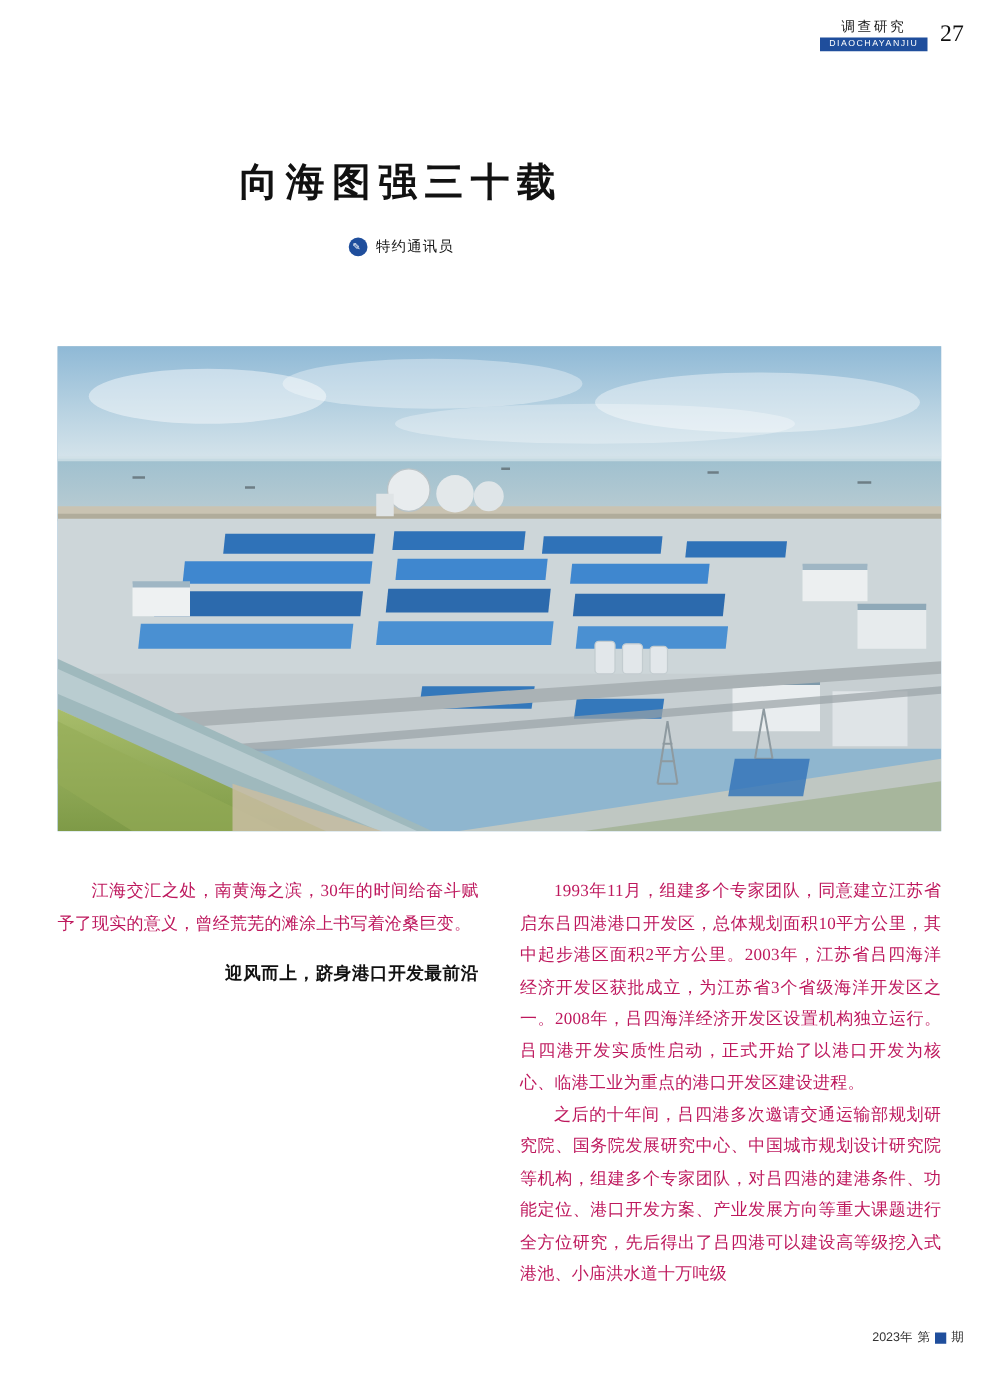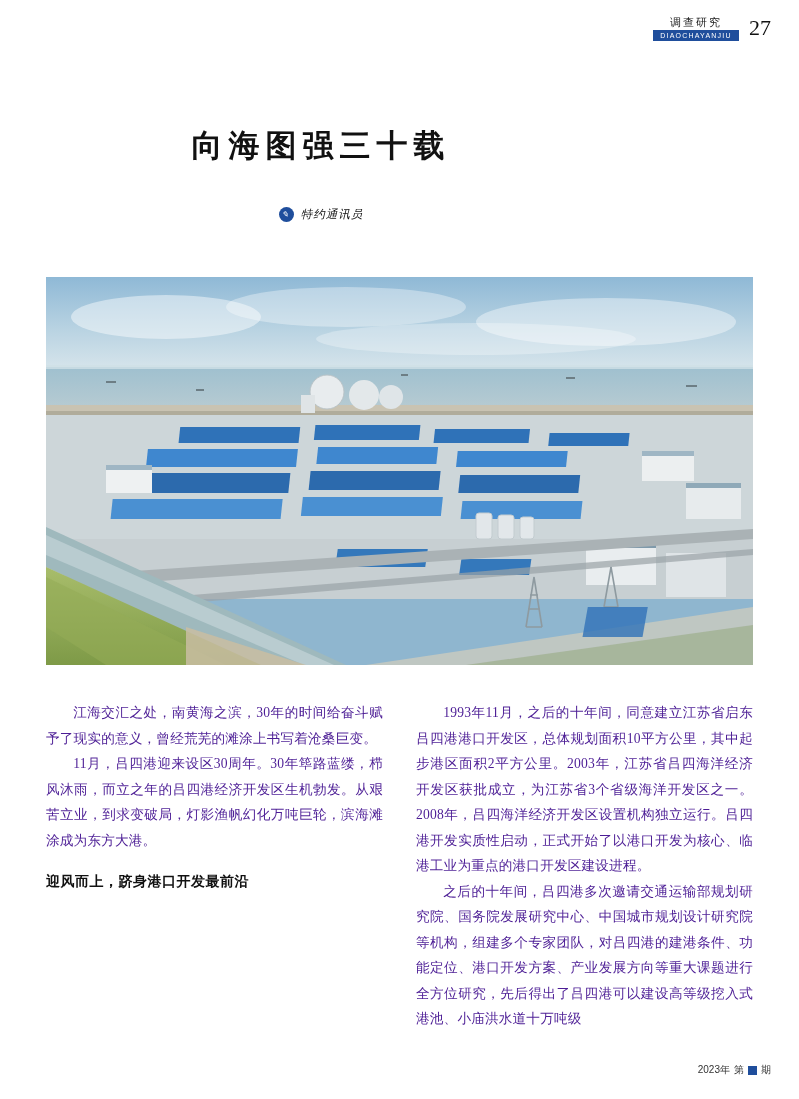--- a/index.html
+++ b/index.html
@@ -53,21 +53,21 @@
     color: #fff;
     font-size: 7px;
     letter-spacing: 1.2px;
     font-family: "Liberation Sans", sans-serif;
     width: 100%;
     text-align: center;
     line-height: 11px;
     height: 11px;
   }
   .page-number {
-    font-size: 22px;
+    font-size: 19px;
     font-family: "Liberation Serif", serif;
     color: #111;
     line-height: 27px;
     font-weight: normal;
   }
 
   
   .title-block {
     position: absolute;
     top: 126px;
@@ -84,26 +84,25 @@
     line-height: 40px;
   }
   .sub-title {
     margin-top: 16px;
     font-size: 19px;
     letter-spacing: 1px;
     color: #111;
     font-family: "Liberation Serif", serif;
   }
   .byline {
-    margin-top: 41px;
+    margin-top: 24px;
     display: flex;
     align-items: center;
     justify-content: center;
     gap: 7px;
-    font-style: italic;
   }
   .byline-dot {
     width: 15px;
     height: 15px;
     border-radius: 50%;
     background: #1f4e9c;
     display: inline-block;
     position: relative;
   }
   .byline-dot::after {
@@ -147,29 +146,29 @@
     width: 337px;
   }
   .col p {
     margin: 0 0 0 0;
     font-size: 13.6px;
     line-height: 25.5px;
     text-align: justify;
     text-justify: inter-ideograph;
     text-indent: 2em;
     font-family: "Liberation Serif", "DejaVu Serif", serif;
-    color: #4c1d95;
+    color: #be185d;
     letter-spacing: 0.2px;
   }
   .col h3 {
     margin: 14px 0 0 0;
     font-size: 14px;
     line-height: 30px;
     font-weight: bold;
-    text-align: left;
+    text-align: right;
     font-family: "Liberation Serif", serif;
     letter-spacing: 0.5px;
   }
 
   
   .footer {
     position: absolute;
     bottom: 22px;
     right: 46px;
     display: flex;
@@ -314,25 +313,24 @@
       <path d="M420 388 L707 348 L707 388 Z" fill="#93a87e" opacity="0.55"></path>
       <rect x="600" y="330" width="60" height="30" fill="#2f72b8" opacity="0.8" transform="skewX(-10)"></rect>
 
       <path d="M140 350 L260 388 L140 388 Z" fill="#c9bda2" opacity="0.85"></path>
     </svg>
   </div>
 
   <div class="columns">
     <div class="col">
       <p>江海交汇之处，南黄海之滨，30年的时间给奋斗赋予了现实的意义，曾经荒芜的滩涂上书写着沧桑巨变。</p>
-      <p>11月，吕四港迎来设区30周年。30年筚路蓝缕，栉风沐雨，而立之年的吕四港经济开发区生机勃发。从艰苦立业，到求变破局，灯影渔帆幻化万吨巨轮，滨海滩涂成为东方大港。</p>
       <h3>迎风而上，跻身港口开发最前沿</h3>
     </div>
     <div class="col">
-      <p>1993年11月，之后的十年间，同意建立江苏省启东吕四港港口开发区，总体规划面积10平方公里，其中起步港区面积2平方公里。2003年，江苏省吕四海洋经济开发区获批成立，为江苏省3个省级海洋开发区之一。2008年，吕四海洋经济开发区设置机构独立运行。吕四港开发实质性启动，正式开始了以港口开发为核心、临港工业为重点的港口开发区建设进程。</p>
+      <p>1993年11月，组建多个专家团队，同意建立江苏省启东吕四港港口开发区，总体规划面积10平方公里，其中起步港区面积2平方公里。2003年，江苏省吕四海洋经济开发区获批成立，为江苏省3个省级海洋开发区之一。2008年，吕四海洋经济开发区设置机构独立运行。吕四港开发实质性启动，正式开始了以港口开发为核心、临港工业为重点的港口开发区建设进程。</p>
       <p>之后的十年间，吕四港多次邀请交通运输部规划研究院、国务院发展研究中心、中国城市规划设计研究院等机构，组建多个专家团队，对吕四港的建港条件、功能定位、港口开发方案、产业发展方向等重大课题进行全方位研究，先后得出了吕四港可以建设高等级挖入式港池、小庙洪水道十万吨级</p>
     </div>
   </div>
 
   <div class="footer">
     <span>2023年</span>
     <span>第</span>
     <span class="footer-square"></span>
     <span>期</span>
   </div>

